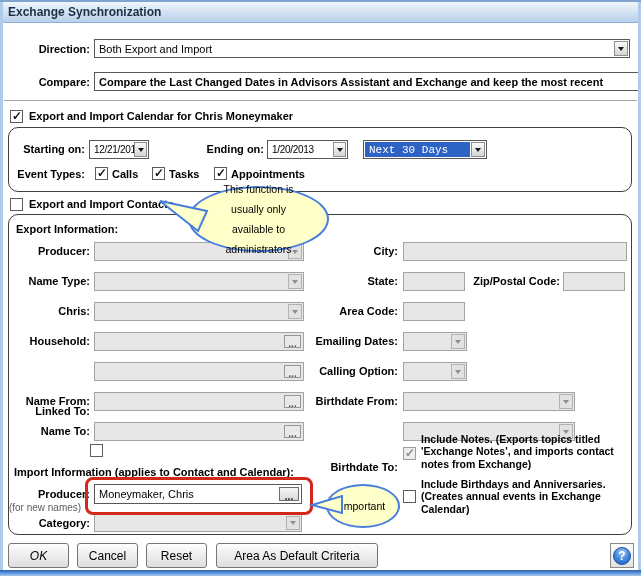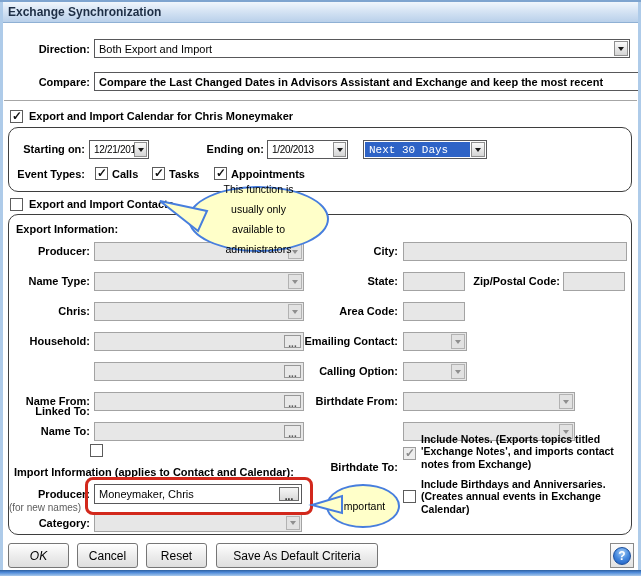--- a/index.html
+++ b/index.html
@@ -175,21 +175,21 @@
   <div class="fld dis" style="left:403px;top:242px;width:224px;"></div>
 
   <div class="lbl rlbl" style="left:250px;top:275px;width:148px;">State:</div>
   <div class="fld dis" style="left:403px;top:272px;width:62px;"></div>
   <div class="lbl rlbl" style="left:460px;top:275px;width:100px;">Zip/Postal Code:</div>
   <div class="fld dis" style="left:563px;top:272px;width:62px;"></div>
 
   <div class="lbl rlbl" style="left:250px;top:305px;width:148px;">Area Code:</div>
   <div class="fld dis" style="left:403px;top:302px;width:62px;"></div>
 
-  <div class="lbl rlbl" style="left:250px;top:335px;width:148px;">Emailing Contact:</div>
+  <div class="lbl rlbl" style="left:250px;top:335px;width:148px;">Emailing Dates:</div>
   <div class="fld dis" style="left:403px;top:332px;width:64px;">
     <span class="arr flat"></span>
   </div>
 
   <div class="lbl rlbl" style="left:250px;top:365px;width:148px;">Calling Option:</div>
   <div class="fld dis" style="left:403px;top:362px;width:64px;">
     <span class="arr flat"></span>
   </div>
 
   <div class="lbl rlbl" style="left:250px;top:395px;width:148px;">Birthdate From:</div>
@@ -227,21 +227,21 @@
   <div class="callout" style="left:326px;top:484px;width:74px;height:44px;">Important</div>
 
   <div class="lbl rlbl" style="left:0;top:517px;width:90px;">Category:</div>
   <div class="fld dis" style="left:94px;top:514px;width:208px;height:18px;">
     <span class="arr flat"></span>
   </div>
 
   <div class="btn" style="left:8px;width:61px;font-style:italic;">OK</div>
   <div class="btn" style="left:77px;width:61px;">Cancel</div>
   <div class="btn" style="left:146px;width:61px;">Reset</div>
-  <div class="btn" style="left:216px;width:162px;">Save As Default Criteria</div>
+  <div class="btn" style="left:216px;width:162px;">Area As Default Criteria</div>
 
   <div class="helpbtn">
     <span class="helpcircle">?</span>
   </div>
 
   <div class="frame"></div>
   <div class="bottom-band"></div>
 </div>
 
 </body></html>

